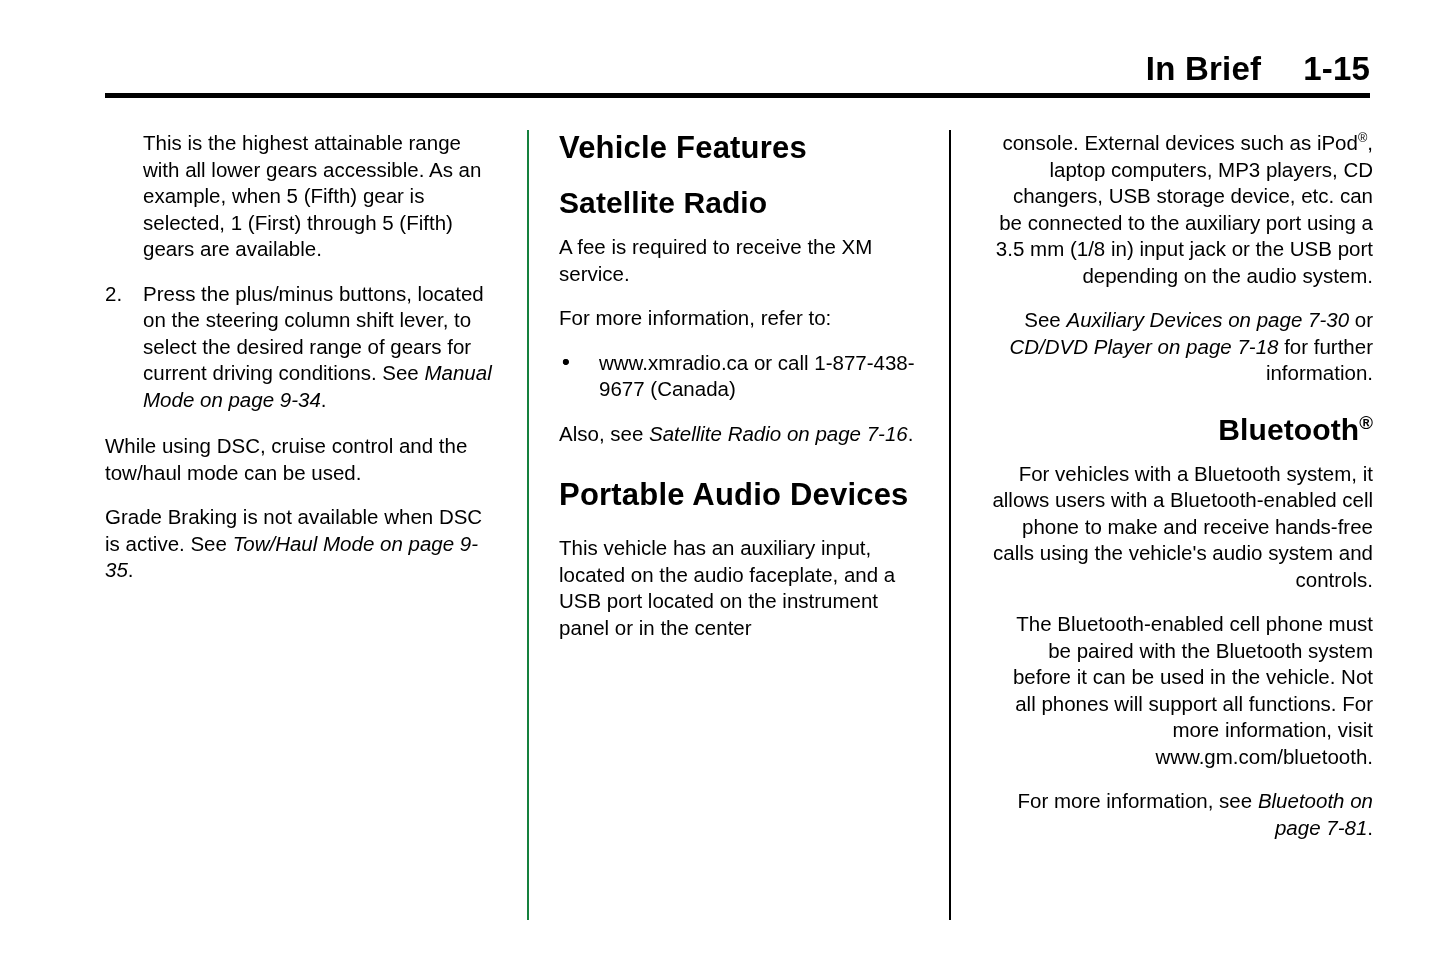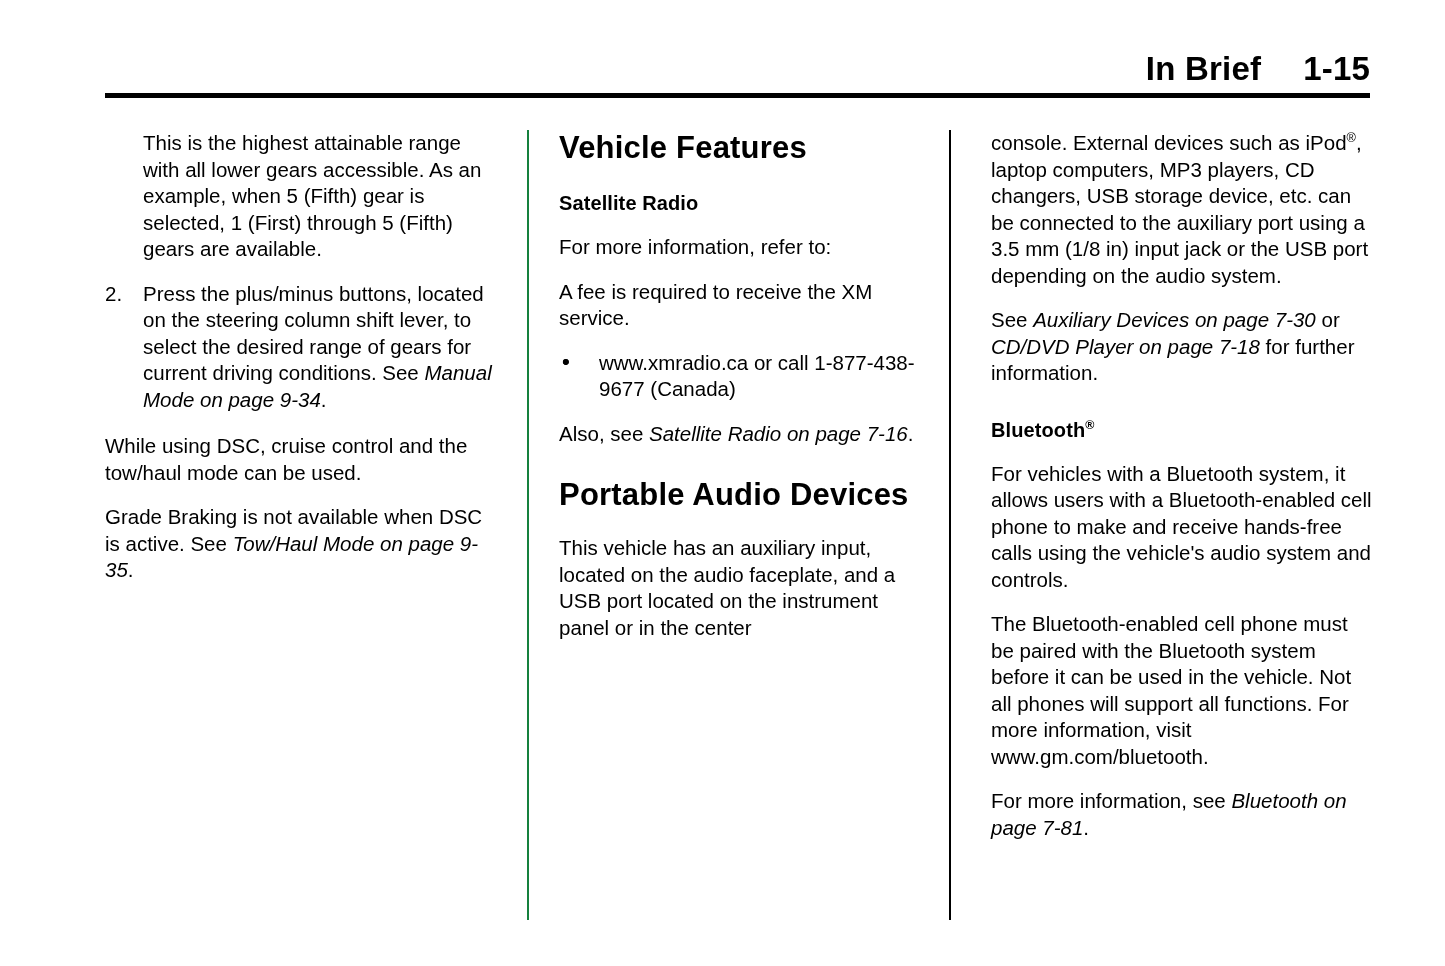--- a/index.html
+++ b/index.html
@@ -70,20 +70,21 @@
   .col2 {
     width: 422px;
     padding-left: 30px;
     padding-right: 24px;
     border-left: 2px solid #15803d;
   }
   .col3 {
     width: 424px;
     padding-left: 40px;
     border-left: 2px solid #000000;
+    text-align: right;
   }
   p {
     margin: 0 0 18px 0;
     font-size: 20.5px;
     line-height: 26.5px;
   }
   .indent-text {
     padding-left: 38px;
   }
   .numlist {
@@ -124,21 +125,21 @@
     line-height: 26.5px;
   }
   h1.title {
     font-size: 31px;
     font-weight: bold;
     margin: 0 0 22px 0;
     line-height: 36px;
     letter-spacing: 0.2px;
   }
   h2.subtitle {
-    font-size: 20px;
+    font-size: 30px;
     font-weight: bold;
     margin: 0 0 16px 0;
     line-height: 30px;
     letter-spacing: 0.1px;
   }
   h2.subtitle.spaced-top { margin-top: 28px; }
   h1.title.spaced-top { margin-top: 30px; }
   .it { font-style: italic; }
   sup {
     font-size: 0.62em;
@@ -173,22 +174,22 @@
       <p style="margin-top:20px;">While using DSC, cruise control and the tow/haul mode can be used.</p>
 
       <p><span>Grade Braking is not available when DSC is active. See </span><span class="it">Tow/Haul Mode on page 9-35</span><span>.</span></p>
     </div>
 
     <div class="col col2">
       <h1 class="title">Vehicle Features</h1>
 
       <h2 class="subtitle">Satellite Radio</h2>
 
+      <p>A fee is required to receive the XM service.</p>
       <p>For more information, refer to:</p>
-      <p>A fee is required to receive the XM service.</p>
 
       <ul class="bullets">
         <li>
           <span class="dot">•</span>
         </li>
         <li>
           <span class="dot">•</span>
           <span>www.xmradio.ca or call 1-877-438-9677 (Canada)</span>
         </li>
       </ul>

